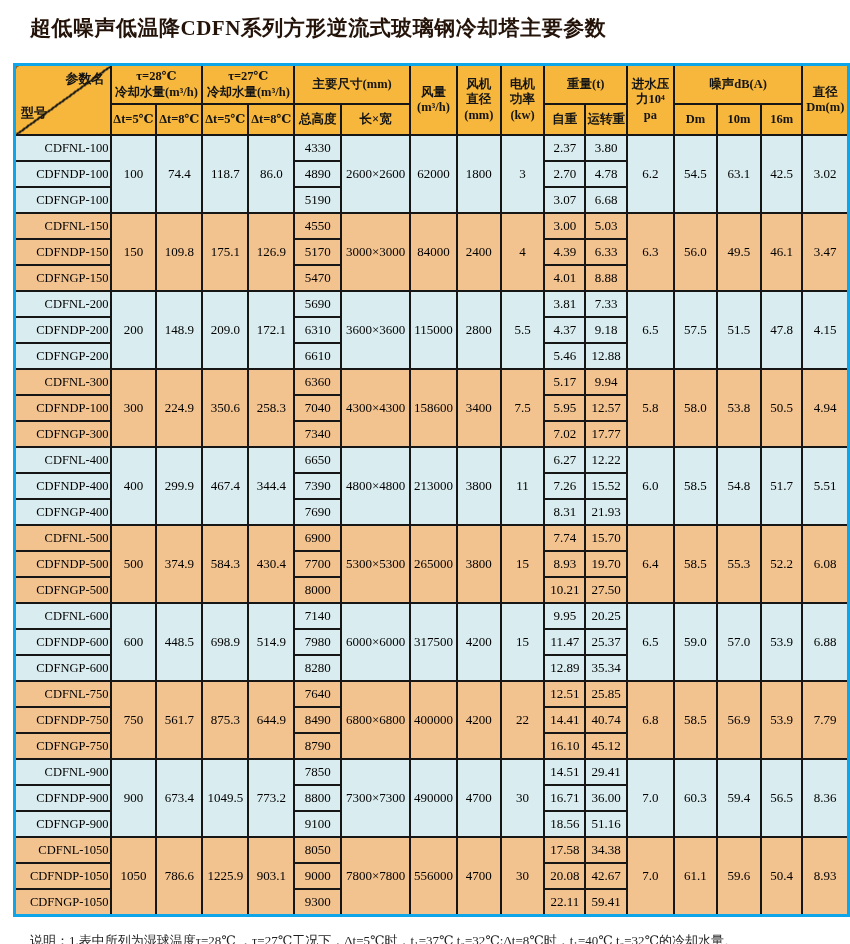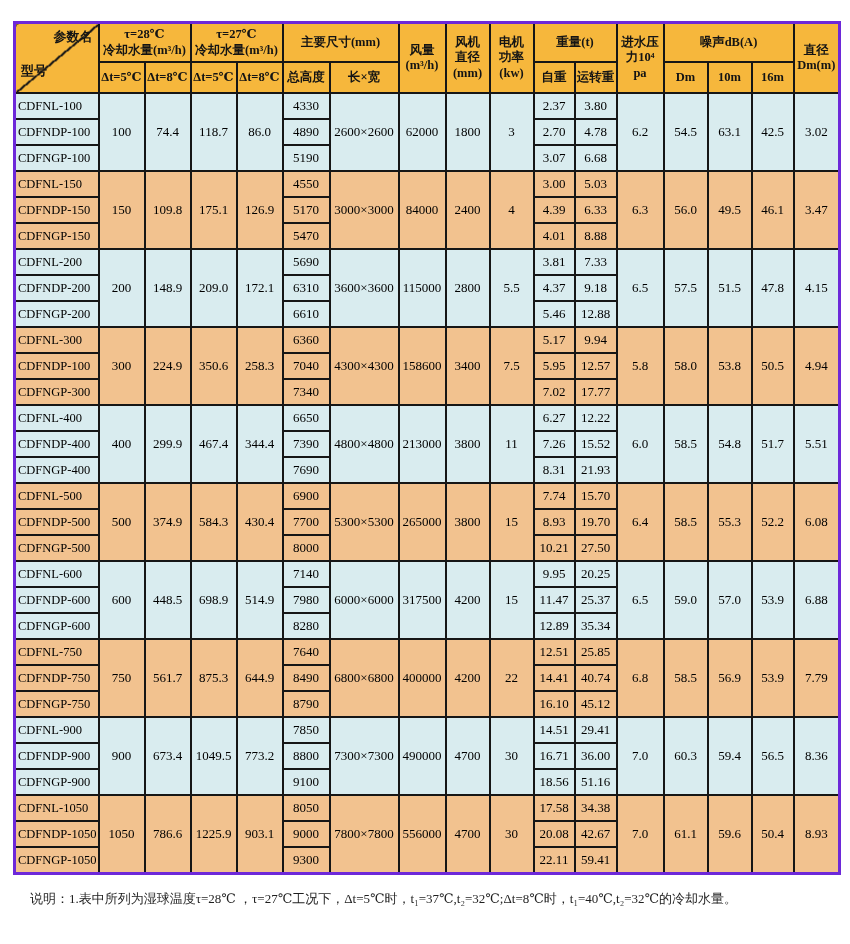--- a/index.html
+++ b/index.html
@@ -12,21 +12,21 @@
 
   .title {
     margin:14px 0 0 30px;
     font-size:21px; font-weight:bold; color:#241309;
     letter-spacing:0.5px;
   }
 
   table.params {
     border-collapse:collapse; table-layout:fixed;
     margin:21px 0 0 13px;
-    border:3px solid #6d28d9;
+    border:3px solid #0ea5e9;
   }
   .params th, .params td { border:2px solid #161616; overflow:hidden; }
 
   thead th {
     background:#f6b73c;
     font-weight:bold; font-size:12.5px; line-height:1.22;
     white-space:pre-line; padding:0 1px; color:#141414;
     text-align:center; vertical-align:middle;
   }
   tr.h1 th { height:37px; }
@@ -38,36 +38,37 @@
       transparent calc(50% - 1px), #161616 calc(50% - 1px),
       #161616 calc(50% + 1px), transparent calc(50% + 1px));
   }
   th.corner .corner-top    { position:absolute; top:5px;  right:5px; font-size:13px; }
   th.corner .corner-bottom { position:absolute; bottom:13px; left:5px; font-size:13px; }
 
   tbody td {
     font-size:13px; text-align:center; vertical-align:middle;
     height:24px; padding:0 1px;
   }
-  tbody td.model { text-align:left; padding-left:2px; font-size:12.5px; white-space:nowrap; }
+  tbody td.model { text-align:right; padding-left:14px; font-size:12.5px; white-space:nowrap; }
   tr.blue td { background:#d9ecef; }
   tr.tan  td { background:#f2c28f; }
 
   .notes {
     display:flex; margin:13px 0 0 30px;
     font-size:13px; color:#1e1e1e; line-height:1.7;
   }
   .notes .notes-label { white-space:nowrap; }
   .notes .notes-items p { margin:0; }
 </style>
 </head>
 <body>
 
 <div class="page">
 
+  <div class="title">超低噪声低温降CDFN系列方形逆流式玻璃钢冷却塔主要参数</div>
 
   <table class="params">
     <colgroup>
       <col style="width:81px">
         <col style="width:46px">
         <col style="width:46px">
       <col style="width:46px">
         <col style="width:46px">
         <col style="width:47px">
       <col style="width:69px">

